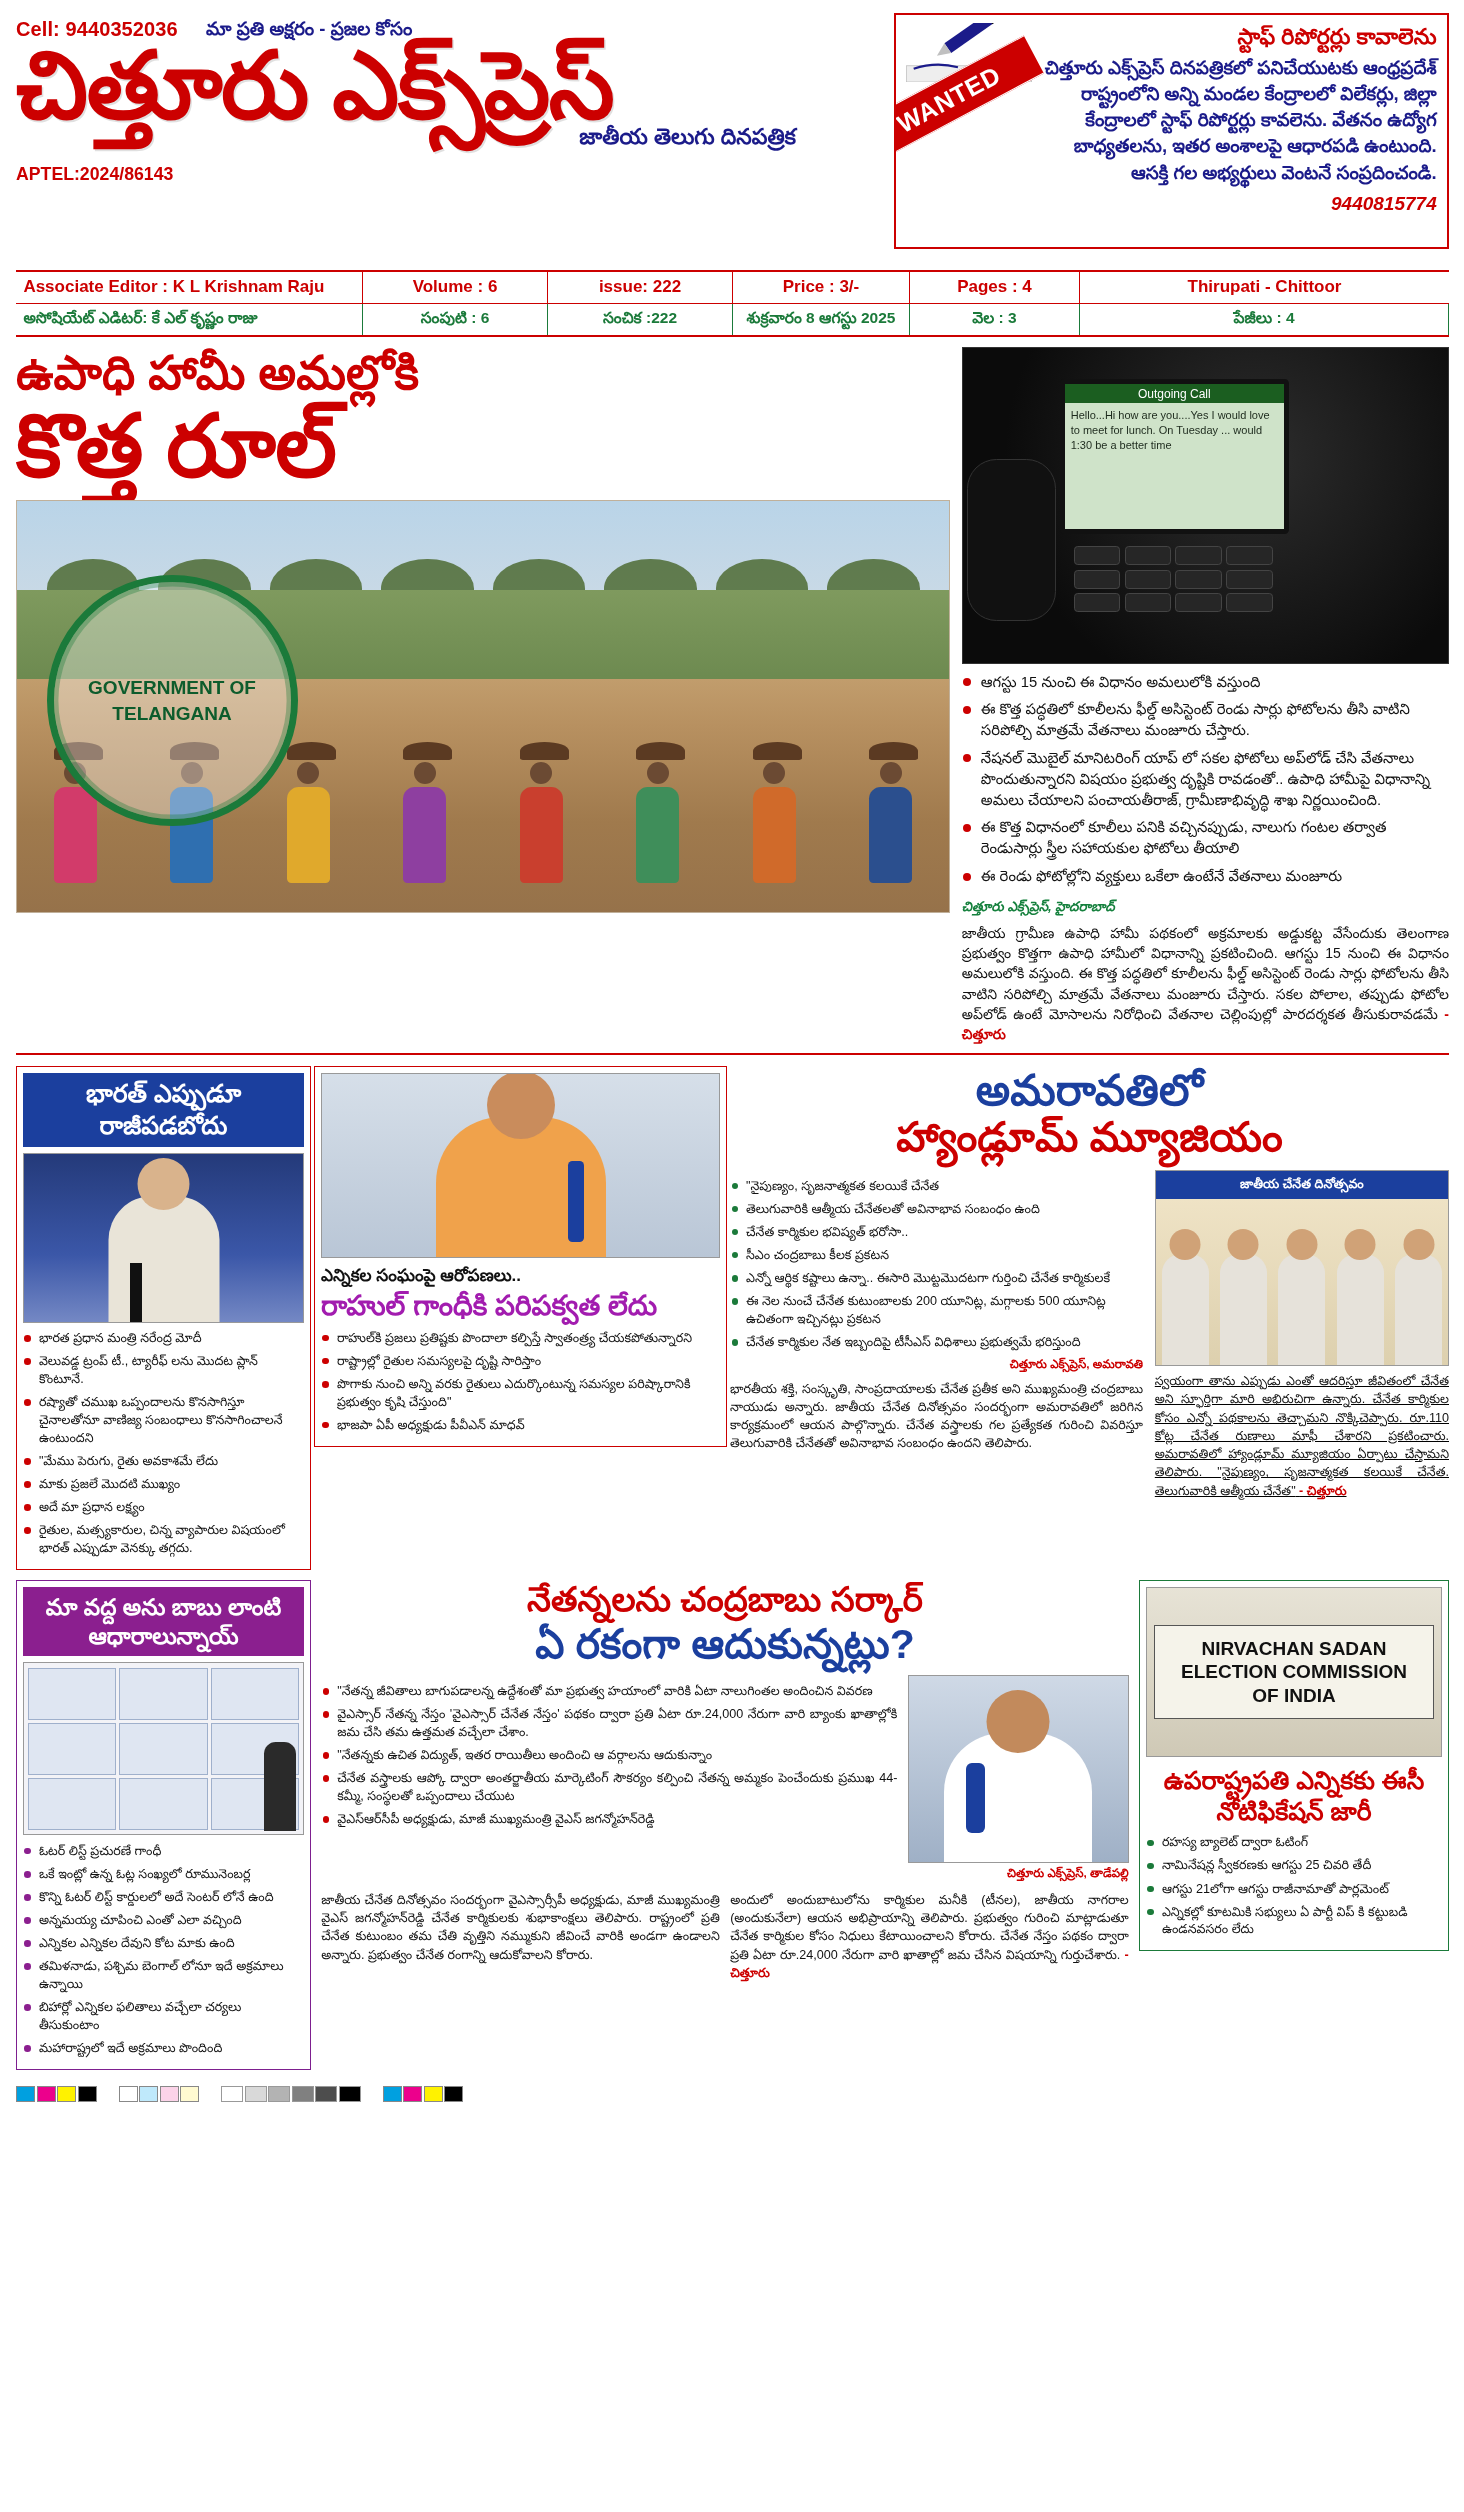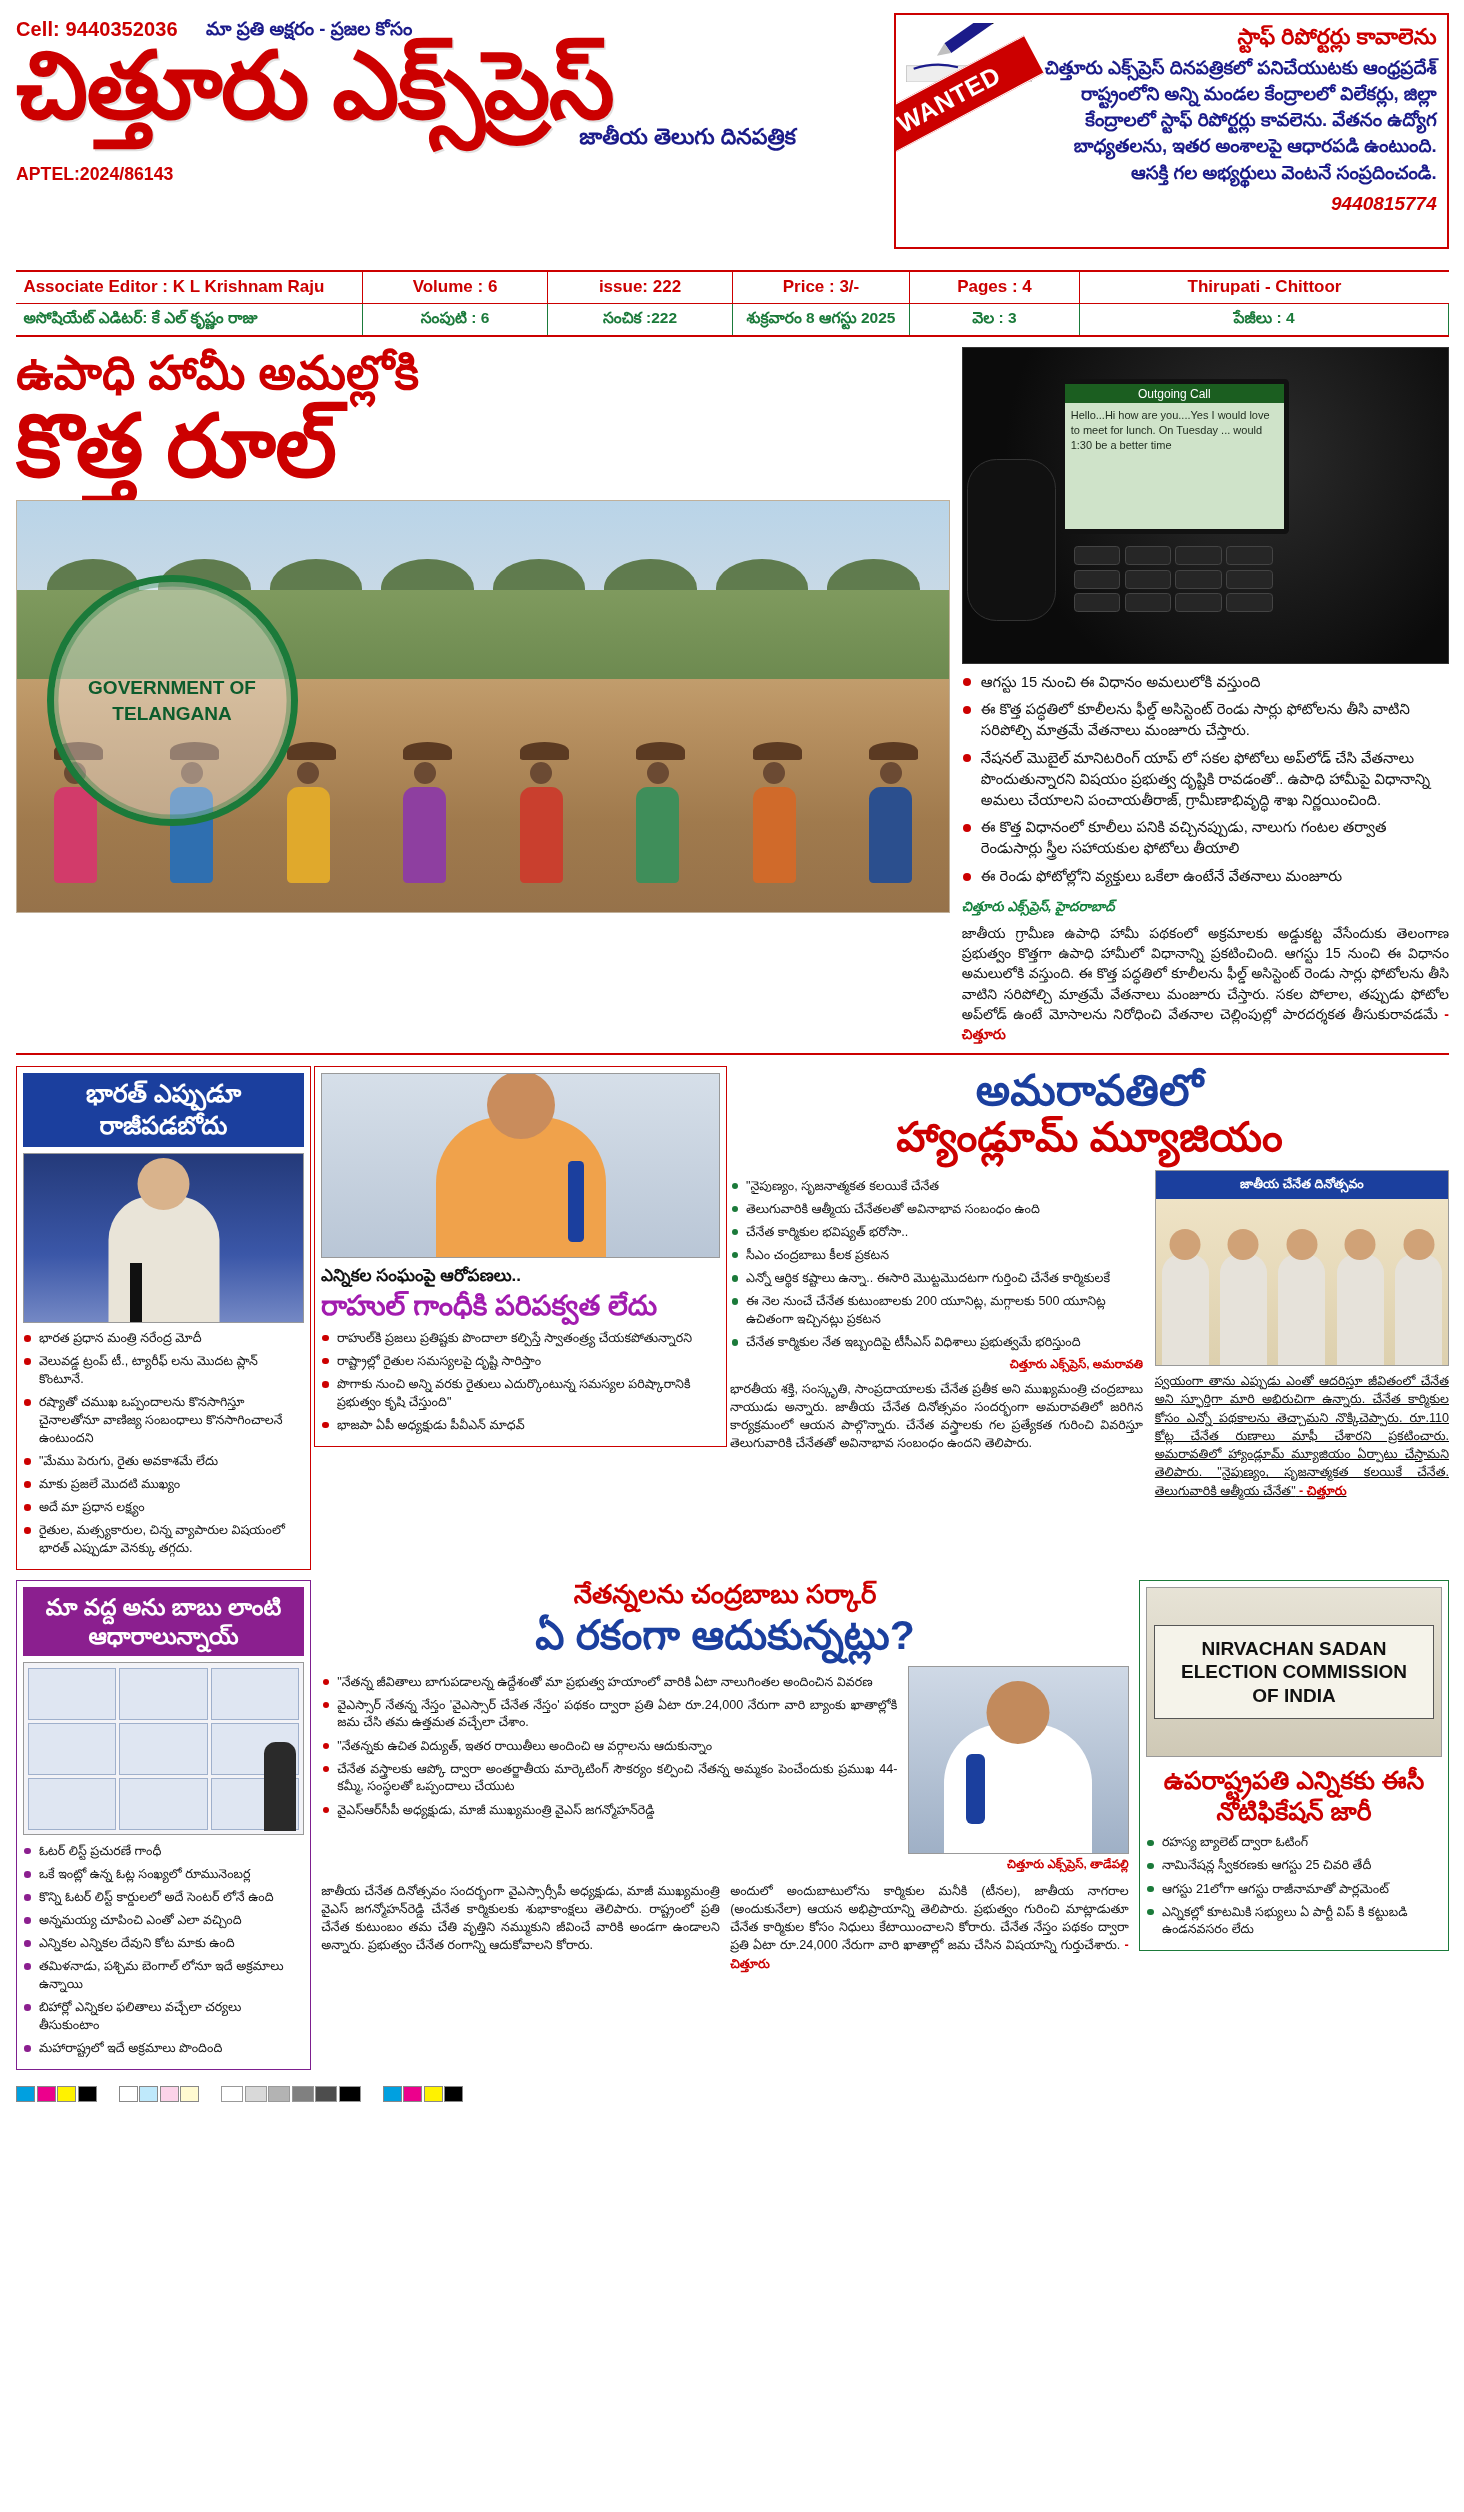--- a/index.html
+++ b/index.html
@@ -443,21 +443,21 @@
     background: #f3f3f7; position: relative; overflow: hidden;
     display: grid; grid-template-columns: repeat(3, 1fr); gap: 3px; padding: 4.4px;
   }
   .slide-img span { background: #dfe6f2; border: 0.7px solid #9fb0cc; }
   .slide-img .presenter {
     position: absolute; right: 7.4px; bottom: 3px; width: 32px; height: 89px;
     background: #2a2a2a; border-radius: 11.8px 11.8px 0 0;
   }
 
   .e-head1 {
-    color: #cc0000; font-weight: bold; font-size: 26px; text-align: center; line-height: 1.15;
+    color: #cc0000; font-weight: bold; font-size: 34px; text-align: center; line-height: 1.15;
   }
   .e-head2 {
     color: #1b3f9e; font-weight: bold; font-size: 41px; text-align: center; line-height: 1.15; margin-top: 1.5px;
   }
   .e-body-wrap { display: flex; gap: 10.3px; margin-top: 7.4px; }
   .e-col { flex: 1; font-size: 12.6px; line-height: 1.45; text-align: justify; color: #111; }
   .e-photo {
     width: 221px; height: 188px; border: 0.7px solid #999; flex: none;
     background: linear-gradient(#cfd9e6, #9fb0c6); position: relative; overflow: hidden;
   }

